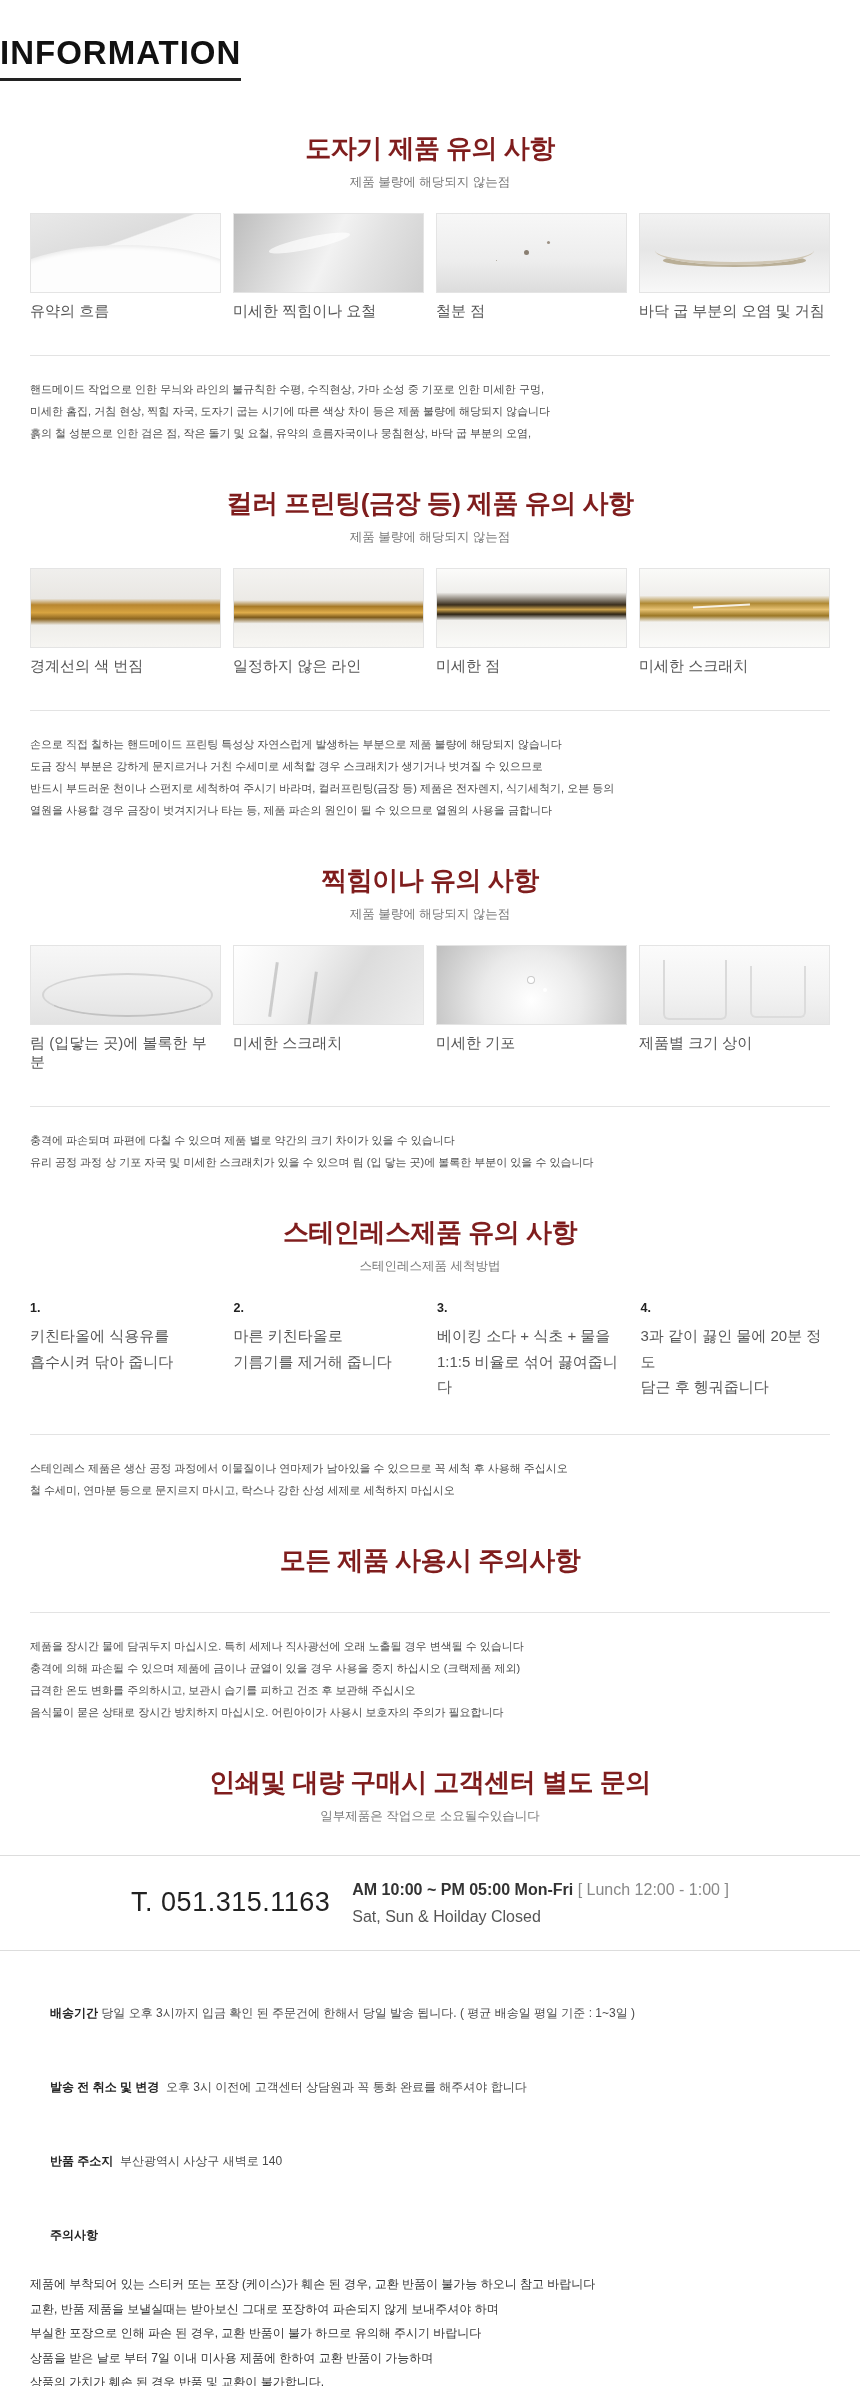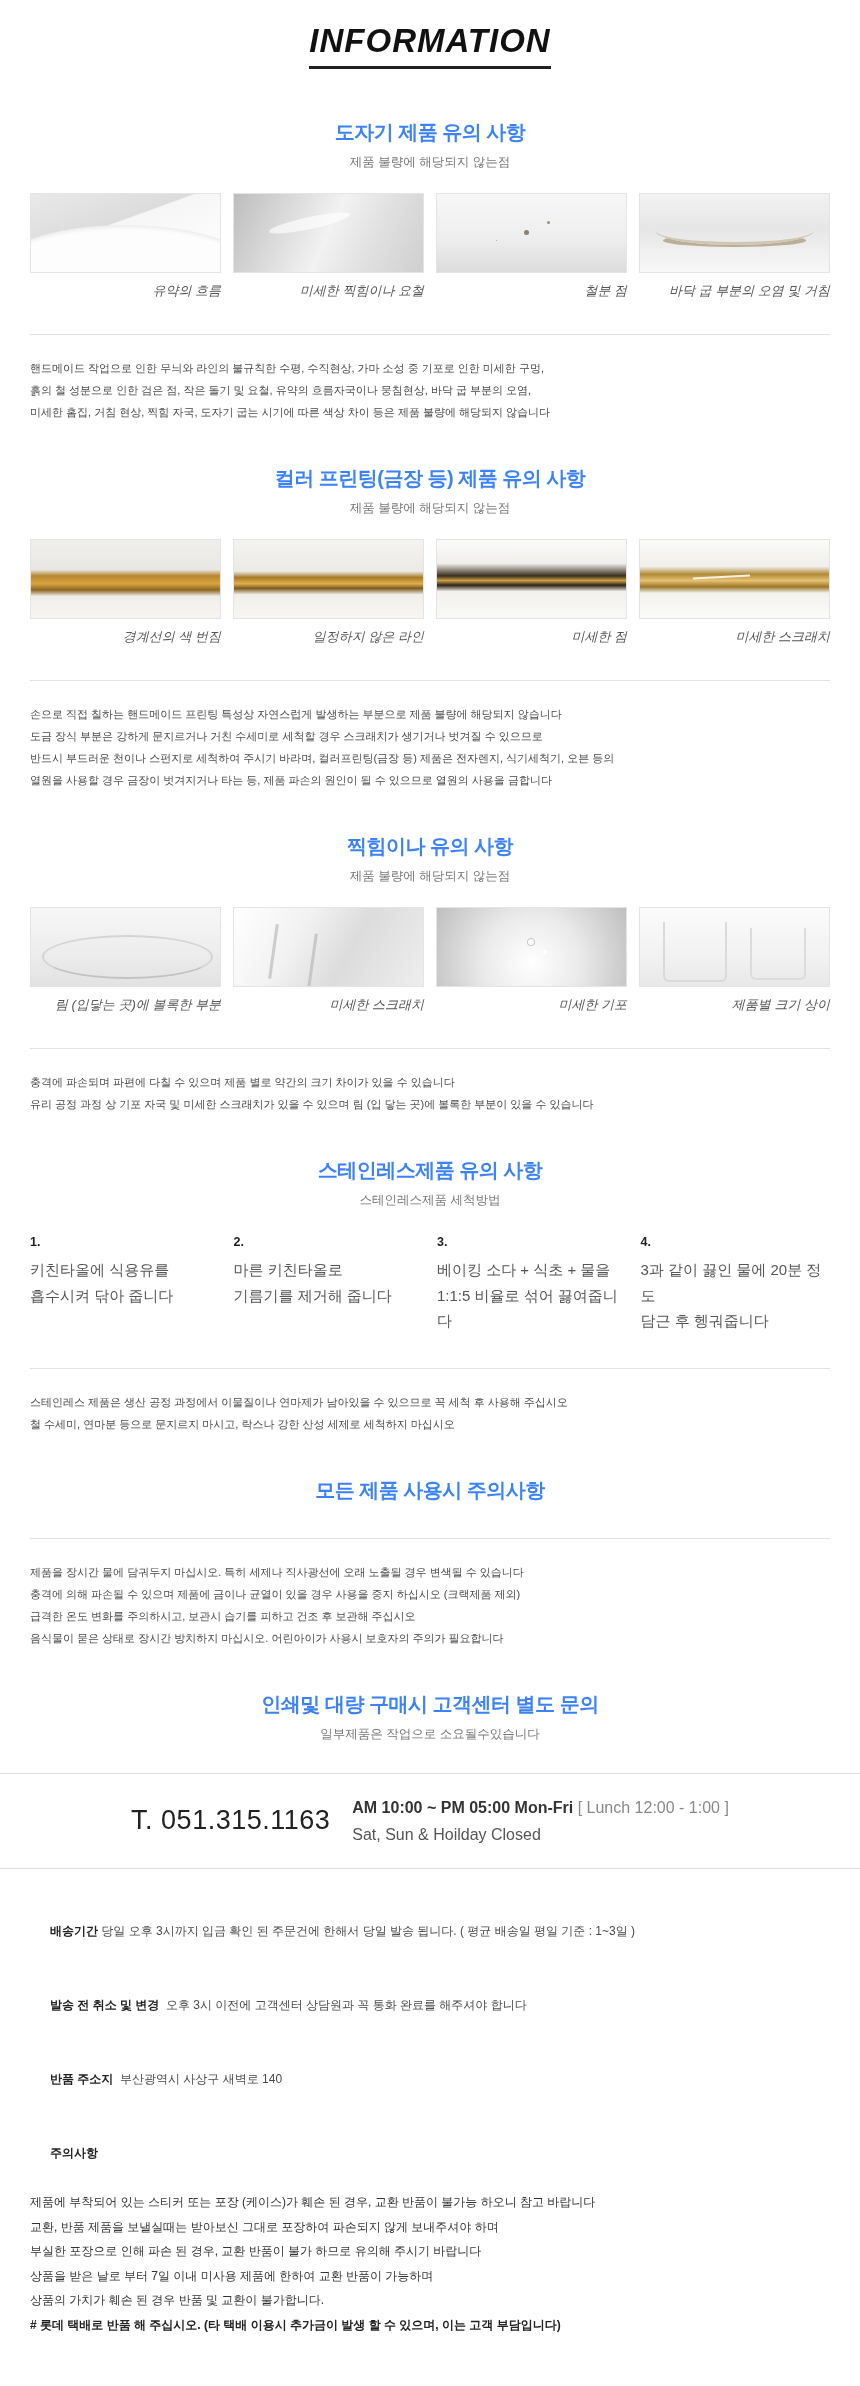--- a/index.html
+++ b/index.html
@@ -12,44 +12,43 @@
   .page {
     width: 860px;
     min-height: 2386px;
     margin: 0 auto;
     background: #fff;
     position: relative;
     padding: 0;
   }
   
   .main-title-wrap {
-    text-align: center;
-    padding-top: 22px;
+    text-align: left;
+    padding-top: 34px;
     padding-bottom: 8px;
-    font-style: italic;
   }
   .main-title {
     display: inline-block;
     font-size: 33px;
     font-weight: bold;
     letter-spacing: 1px;
     color: #111;
     padding-bottom: 6px;
     border-bottom: 3px solid #222;
   }
   
   .section { padding: 0 30px; }
   .section-head {
     text-align: center;
     margin-top: 42px;
   }
   .section-title {
-    font-size: 20px;
+    font-size: 26px;
     font-weight: bold;
-    color: #3b82f6;
+    color: #7f1d1d;
     letter-spacing: -0.5px;
   }
   .section-sub {
     font-size: 12.5px;
     color: #777;
     margin-top: 8px;
   }
   
   .photo-row {
     display: flex;
@@ -59,25 +58,24 @@
   .photo-cell { flex: 1; }
   .photo {
     width: 100%;
     height: 80px;
     border: 1px solid #e4e4e4;
     overflow: hidden;
     position: relative;
     background: #f4f4f4;
   }
   .photo-cap {
-    text-align: right;
-    font-size: 13px;
+    text-align: left;
+    font-size: 15px;
     color: #555;
     margin-top: 9px;
-    font-style: italic;
   }
   
   .p-glaze {
     background: linear-gradient(160deg,#e9e9e9 0%,#dcdcdc 40%,#f6f6f6 41%,#ffffff 100%);
   }
   .p-glaze::after {
     content:"";
     position:absolute; left:-20%; top:40%;
     width:140%; height:120%;
     border-radius:50% 50% 0 0;
@@ -252,22 +250,22 @@
         <div class="photo-cap">철분 점</div>
       </div>
       <div class="photo-cell">
         <div class="photo p-footdirt"></div>
         <div class="photo-cap">바닥 굽 부분의 오염 및 거침</div>
       </div>
     </div>
     <hr class="rule">
     <div class="body-text">
       <div>핸드메이드 작업으로 인한 무늬와 라인의 불규칙한 수평, 수직현상, 가마 소성 중 기포로 인한 미세한 구멍,</div>
+      <div>미세한 홈집, 거침 현상, 찍힘 자국, 도자기 굽는 시기에 따른 색상 차이 등은 제품 불량에 해당되지 않습니다</div>
       <div>흙의 철 성분으로 인한 검은 점, 작은 돌기 및 요철, 유약의 흐름자국이나 뭉침현상, 바닥 굽 부분의 오염,</div>
-      <div>미세한 홈집, 거침 현상, 찍힘 자국, 도자기 굽는 시기에 따른 색상 차이 등은 제품 불량에 해당되지 않습니다</div>
     </div>
   </div>
 
   <div class="section">
     <div class="section-head">
       <div class="section-title">컬러 프린팅(금장 등) 제품 유의 사항</div>
       <div class="section-sub">제품 불량에 해당되지 않는점</div>
     </div>
     <div class="photo-row">
       <div class="photo-cell">

